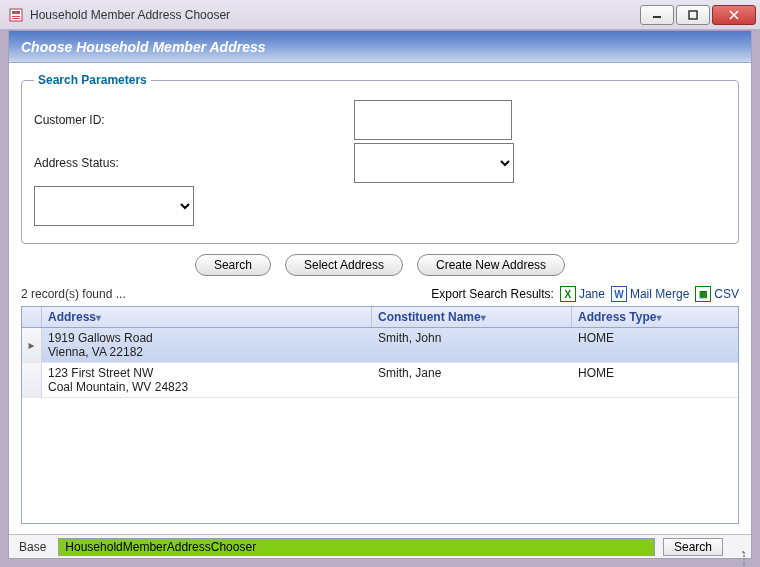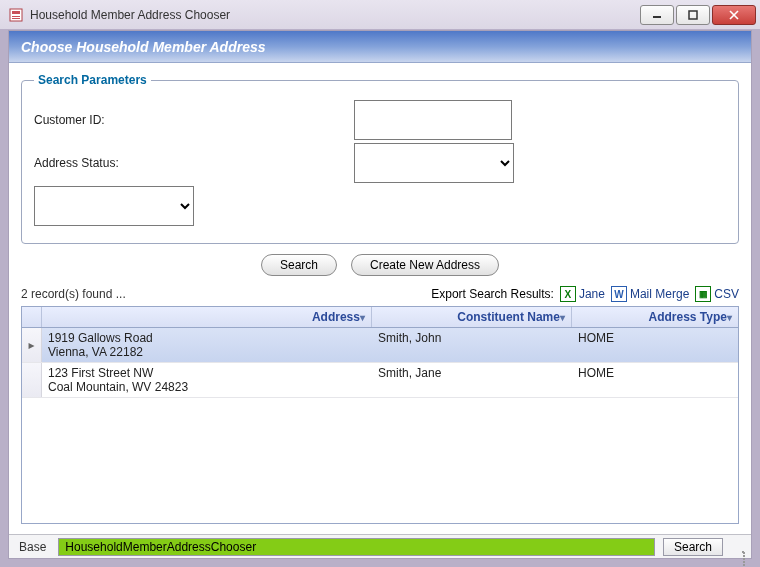--- a/index.html
+++ b/index.html
@@ -36,21 +36,21 @@
   .export-links { display: flex; align-items: center; gap: 6px; }
   .export-link { display: inline-flex; align-items: center; gap: 3px; color: #1a3e8a; cursor: default; }
   .ico16 { width: 16px; height: 16px; display: inline-flex; align-items: center; justify-content: center; font-size: 10px; font-weight: bold; border: 1px solid #666; background: #fff; }
   .ico-excel { color: #0a7a0a; border-color: #0a7a0a; }
   .ico-word { color: #2a5db0; border-color: #2a5db0; }
   .ico-csv { color: #0a7a0a; border-color: #0a7a0a; font-size: 9px; }
 
   .grid { border: 1px solid #98a7c8; flex: 1; background: #fff; min-height: 0; display: flex; flex-direction: column; margin-bottom: 10px; }
   .grid-head { display: flex; background: linear-gradient(#e9eefe,#d9e0f5); border-bottom: 1px solid #98a7c8; }
   .gh-rowhdr { width: 20px; border-right: 1px solid #b9c3dd; }
-  .gh-cell { padding: 3px 6px; color: #2b4a9a; font-weight: bold; border-right: 1px solid #b9c3dd; display: flex; align-items: center; justify-content: flex-end; }
+  .gh-cell { padding: 3px 6px; color: #2b4a9a; font-weight: bold; border-right: 1px solid #b9c3dd; display: flex; align-items: center; justify-content: flex-start; }
   .gh-cell:last-child { border-right: none; }
   .col-addr { flex: 0 0 330px; }
   .col-name { flex: 0 0 200px; }
   .col-type { flex: 1; }
   .filter-ico { color: #5a73a8; font-size: 10px; }
 
   .grid-body { flex: 1; overflow: auto; }
   .grid-row { display: flex; border-bottom: 1px solid #e6e6ea; }
   .grid-row.selected { background: linear-gradient(#d9e2f6,#c7d4ef); }
   .gr-rowhdr { width: 20px; display: flex; align-items: center; justify-content: center; color: #666; background: linear-gradient(#f6f6fb,#eaeaf2); border-right: 1px solid #d6d6de; }
@@ -115,20 +115,21 @@
         <div class="param-label">Address Status:</div>
         <div class="param-input"><select><option>Good</option></select></div>
       </div>
       <div class="param-row">
         <div class="param-input"><select><option>Home</option></select></div>
       </div>
     </fieldset>
 
     <div class="btn-row">
       <button class="btn">Search</button>
+      <button class="btn">Select Address</button>
       <button class="btn">Create New Address</button>
     </div>
 
     <div class="results-bar">
       <span class="count">2 record(s) found ...</span>
       <div class="export-links">
         <span>Export Search Results:</span>
         <span class="export-link">
           <span class="ico16 ico-excel">X</span>
           <span>Jane</span>

